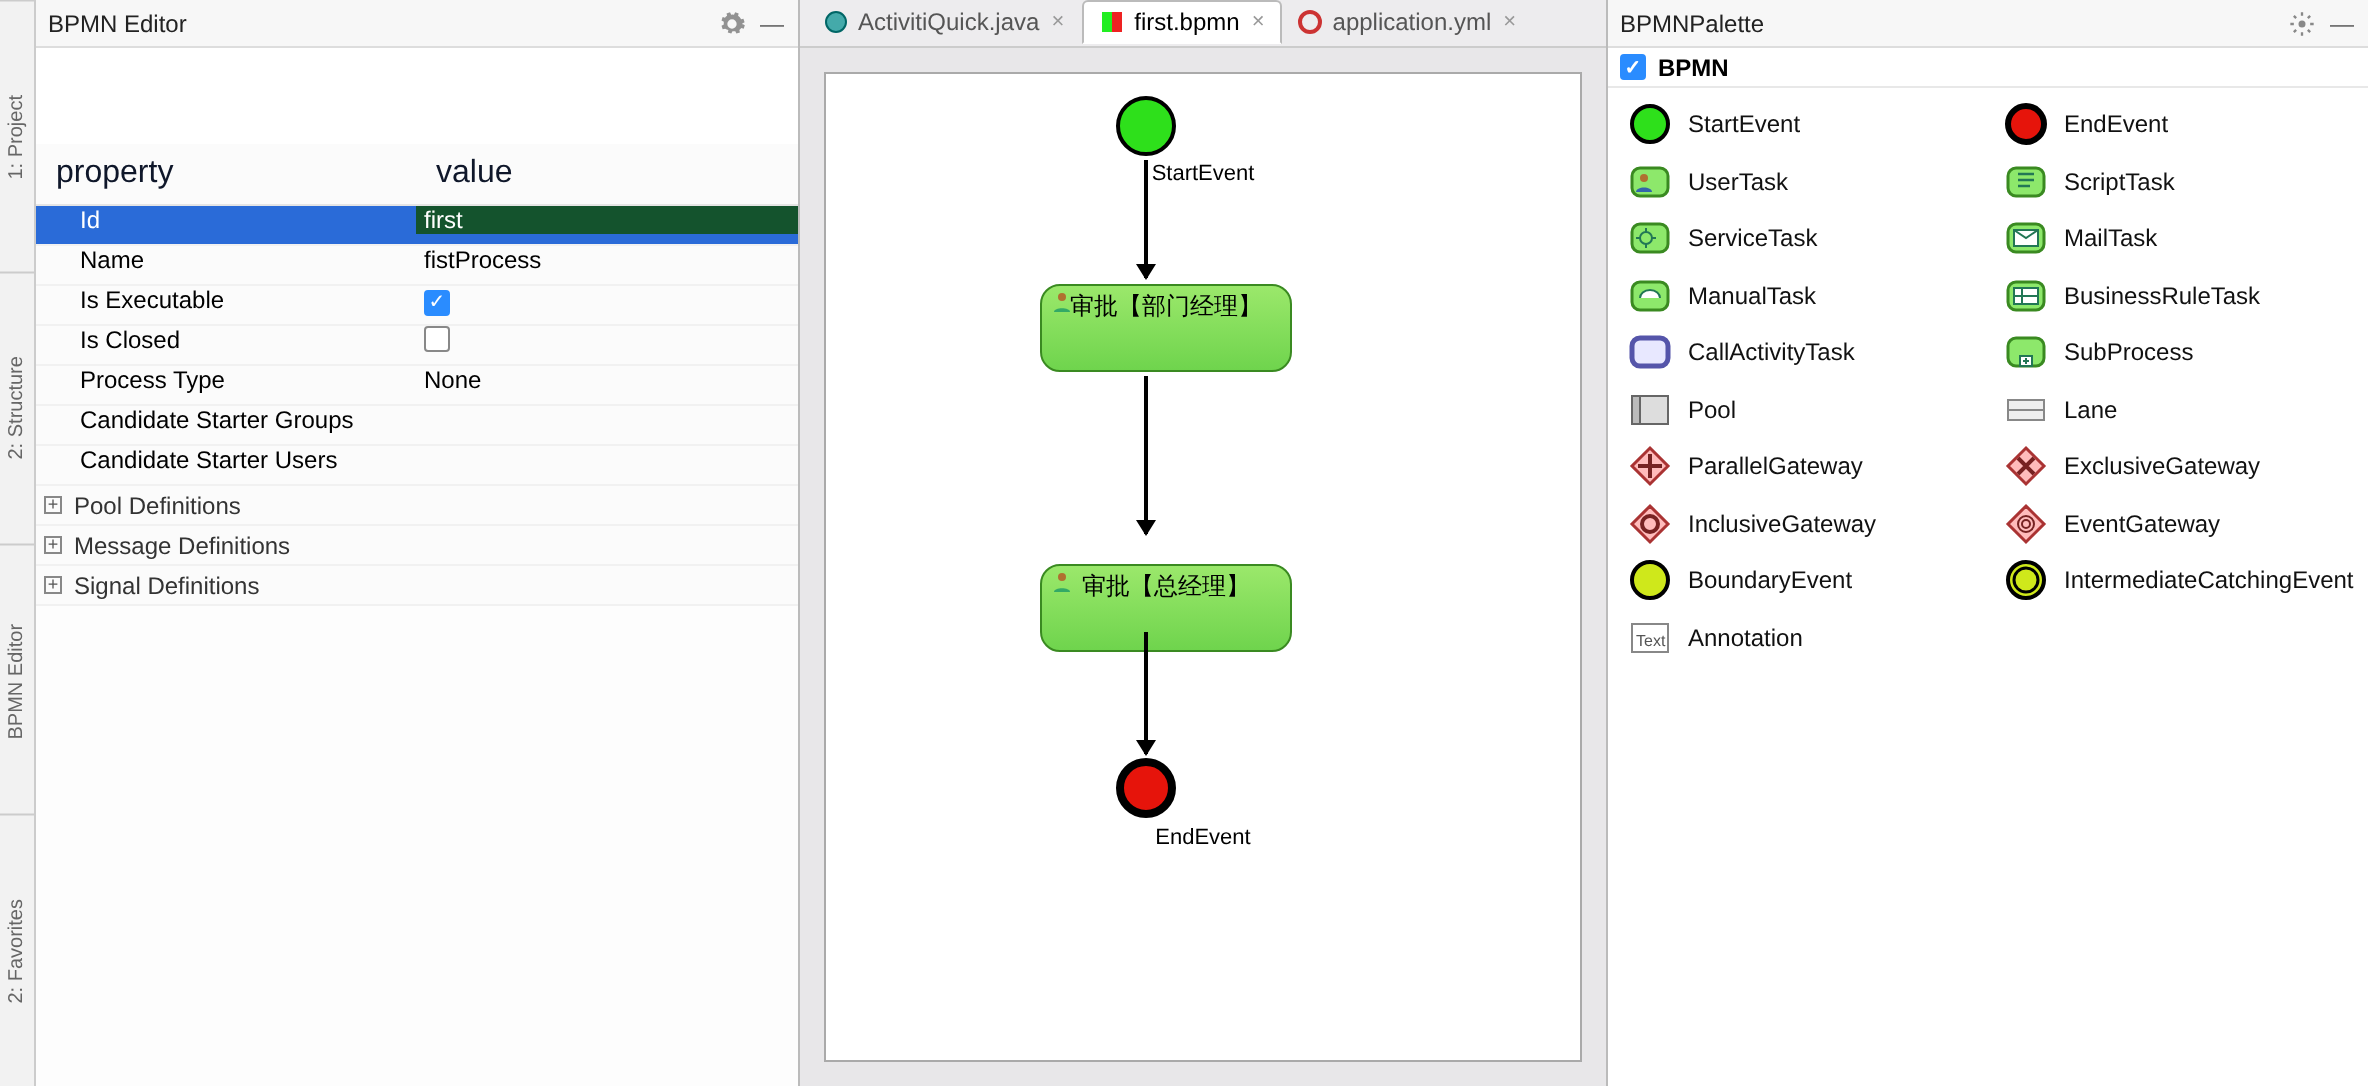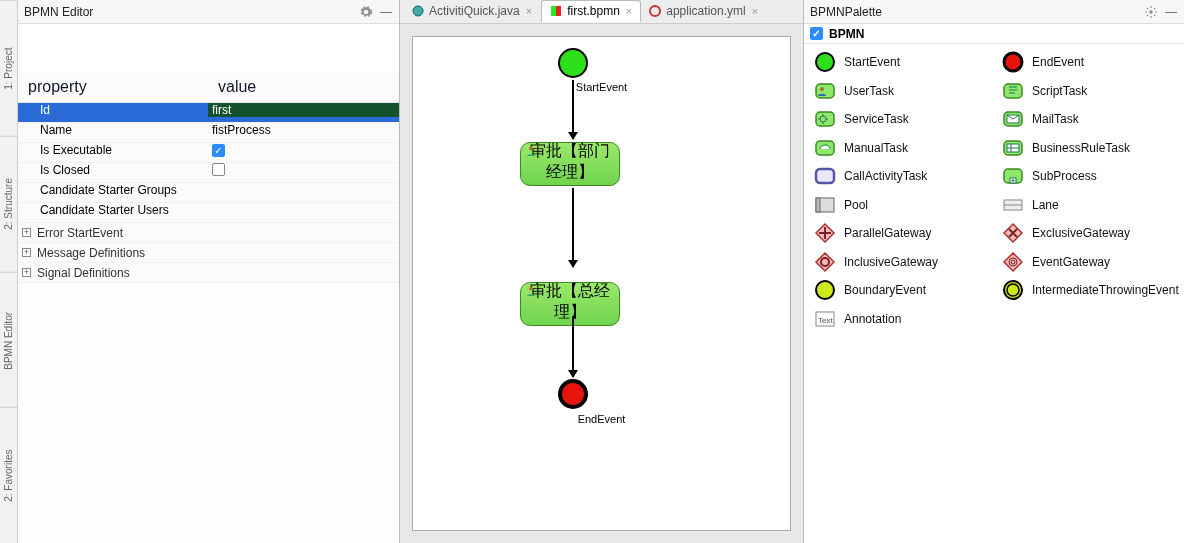--- a/index.html
+++ b/index.html
@@ -41,21 +41,21 @@
 .tab .dot { width:12px; height:12px; margin-right:5px; display:inline-flex; align-items:center; justify-content:center;}
 .tab.active { background:#fff; border:1px solid #bbb; border-bottom:1px solid #fff; border-radius:3px 3px 0 0; color:#000;}
 .tab .x { margin-left:6px; color:#999; font-size:11px;}
 .canvas-wrap { flex:1; position:relative; padding:12px; }
 .canvas { background:#fff; border:1px solid #aaa; width:100%; height:100%; position:relative; }
 
 .node-circle { position:absolute; width:30px; height:30px; border-radius:50%; border:2px solid #000; left:145px; }
 .start-ev { background:#2ee01b; top:11px; }
 .end-ev { background:#e6140b; top:342px; border-width:4px; width:30px; height:30px;}
 .node-label { position:absolute; font-size:11px; color:#000; left:0; right:0; text-align:center; }
-.task { position:absolute; left:107px; width:100px; height:44px; background:linear-gradient(#9be86b,#6fd44d); border:1px solid #3a8a21; border-radius:10px; display:flex; align-items:flex-end; justify-content:center; font-size:16px; text-align:center; padding:2px 4px;}
+.task { position:absolute; left:107px; width:126px; height:44px; background:linear-gradient(#9be86b,#6fd44d); border:1px solid #3a8a21; border-radius:10px; display:flex; align-items:flex-start; justify-content:center; font-size:12px; text-align:center; padding:2px 4px;}
 .task .usr { position:absolute; left:4px; top:2px; width:12px; height:12px; }
 .t1 { top:105px;} .t2 { top:245px;}
 .arrow { position:absolute; left:159px; width:2px; background:#000; }
 .arrow::after { content:""; position:absolute; bottom:-1px; left:-4px; border-left:5px solid transparent; border-right:5px solid transparent; border-top:8px solid #000; }
 .a1 { top:43px; height:59px;} .a2 { top:151px; height:79px;} .a3 { top:279px; height:61px;}
 
 
 .palette { flex:1; display:flex; flex-direction:column; }
 .pal-group { display:flex; align-items:center; height:20px; padding:0 6px; font-size:12px; font-weight:600; border-bottom:1px solid #e8e8e8;}
 .pal-group .pchk { width:13px; height:13px; border:1px solid #2a8cff; background:#2a8cff; color:#fff; border-radius:2px; display:inline-flex; align-items:center; justify-content:center; font-size:10px; margin-right:6px;}
@@ -100,32 +100,36 @@
         </div>
         <div class="row">
           <div class="k">Is Executable</div>
           <div class="v"><span class="chk on">✓</span></div>
         </div>
         <div class="row">
           <div class="k">Is Closed</div>
           <div class="v"><span class="chk"></span></div>
         </div>
         <div class="row">
+          <div class="k">Process Type</div>
+          <div class="v">None</div>
+        </div>
+        <div class="row">
           <div class="k">Candidate Starter Groups</div>
           <div class="v"></div>
         </div>
         <div class="row">
           <div class="k">Candidate Starter Users</div>
           <div class="v"></div>
         </div>
       </div>
     <div id="expanders">
         <div class="expander-row">
           <span class="sq">+</span>
-          <span>Error StartEvent</span>
+          <span>Pool Definitions</span>
         </div>
         <div class="expander-row">
           <span class="sq">+</span>
           <span>Message Definitions</span>
         </div>
         <div class="expander-row">
           <span class="sq">+</span>
           <span>Signal Definitions</span>
         </div>
       </div>
@@ -361,21 +365,21 @@
           </span>
           <span>BoundaryEvent</span>
         </div>
         <div class="pal-item">
           <span class="pi-ico">
             <svg viewBox="0 0 22 22">
               <circle cx="11" cy="11" r="9" fill="#cfe81b" stroke="#000" stroke-width="2"></circle>
               <circle cx="11" cy="11" r="6" fill="none" stroke="#000" stroke-width="1.5"></circle>
             </svg>
           </span>
-          <span>IntermediateThrowingEvent</span>
+          <span>IntermediateCatchingEvent</span>
         </div>
         <div class="pal-item">
           <span class="pi-ico">
             <svg viewBox="0 0 22 22">
               <rect x="2" y="4" width="18" height="14" fill="#fff" stroke="#888"></rect>
               <text x="4" y="15" font-size="8" fill="#555">Text</text>
             </svg>
           </span>
           <span>Annotation</span>
         </div>

